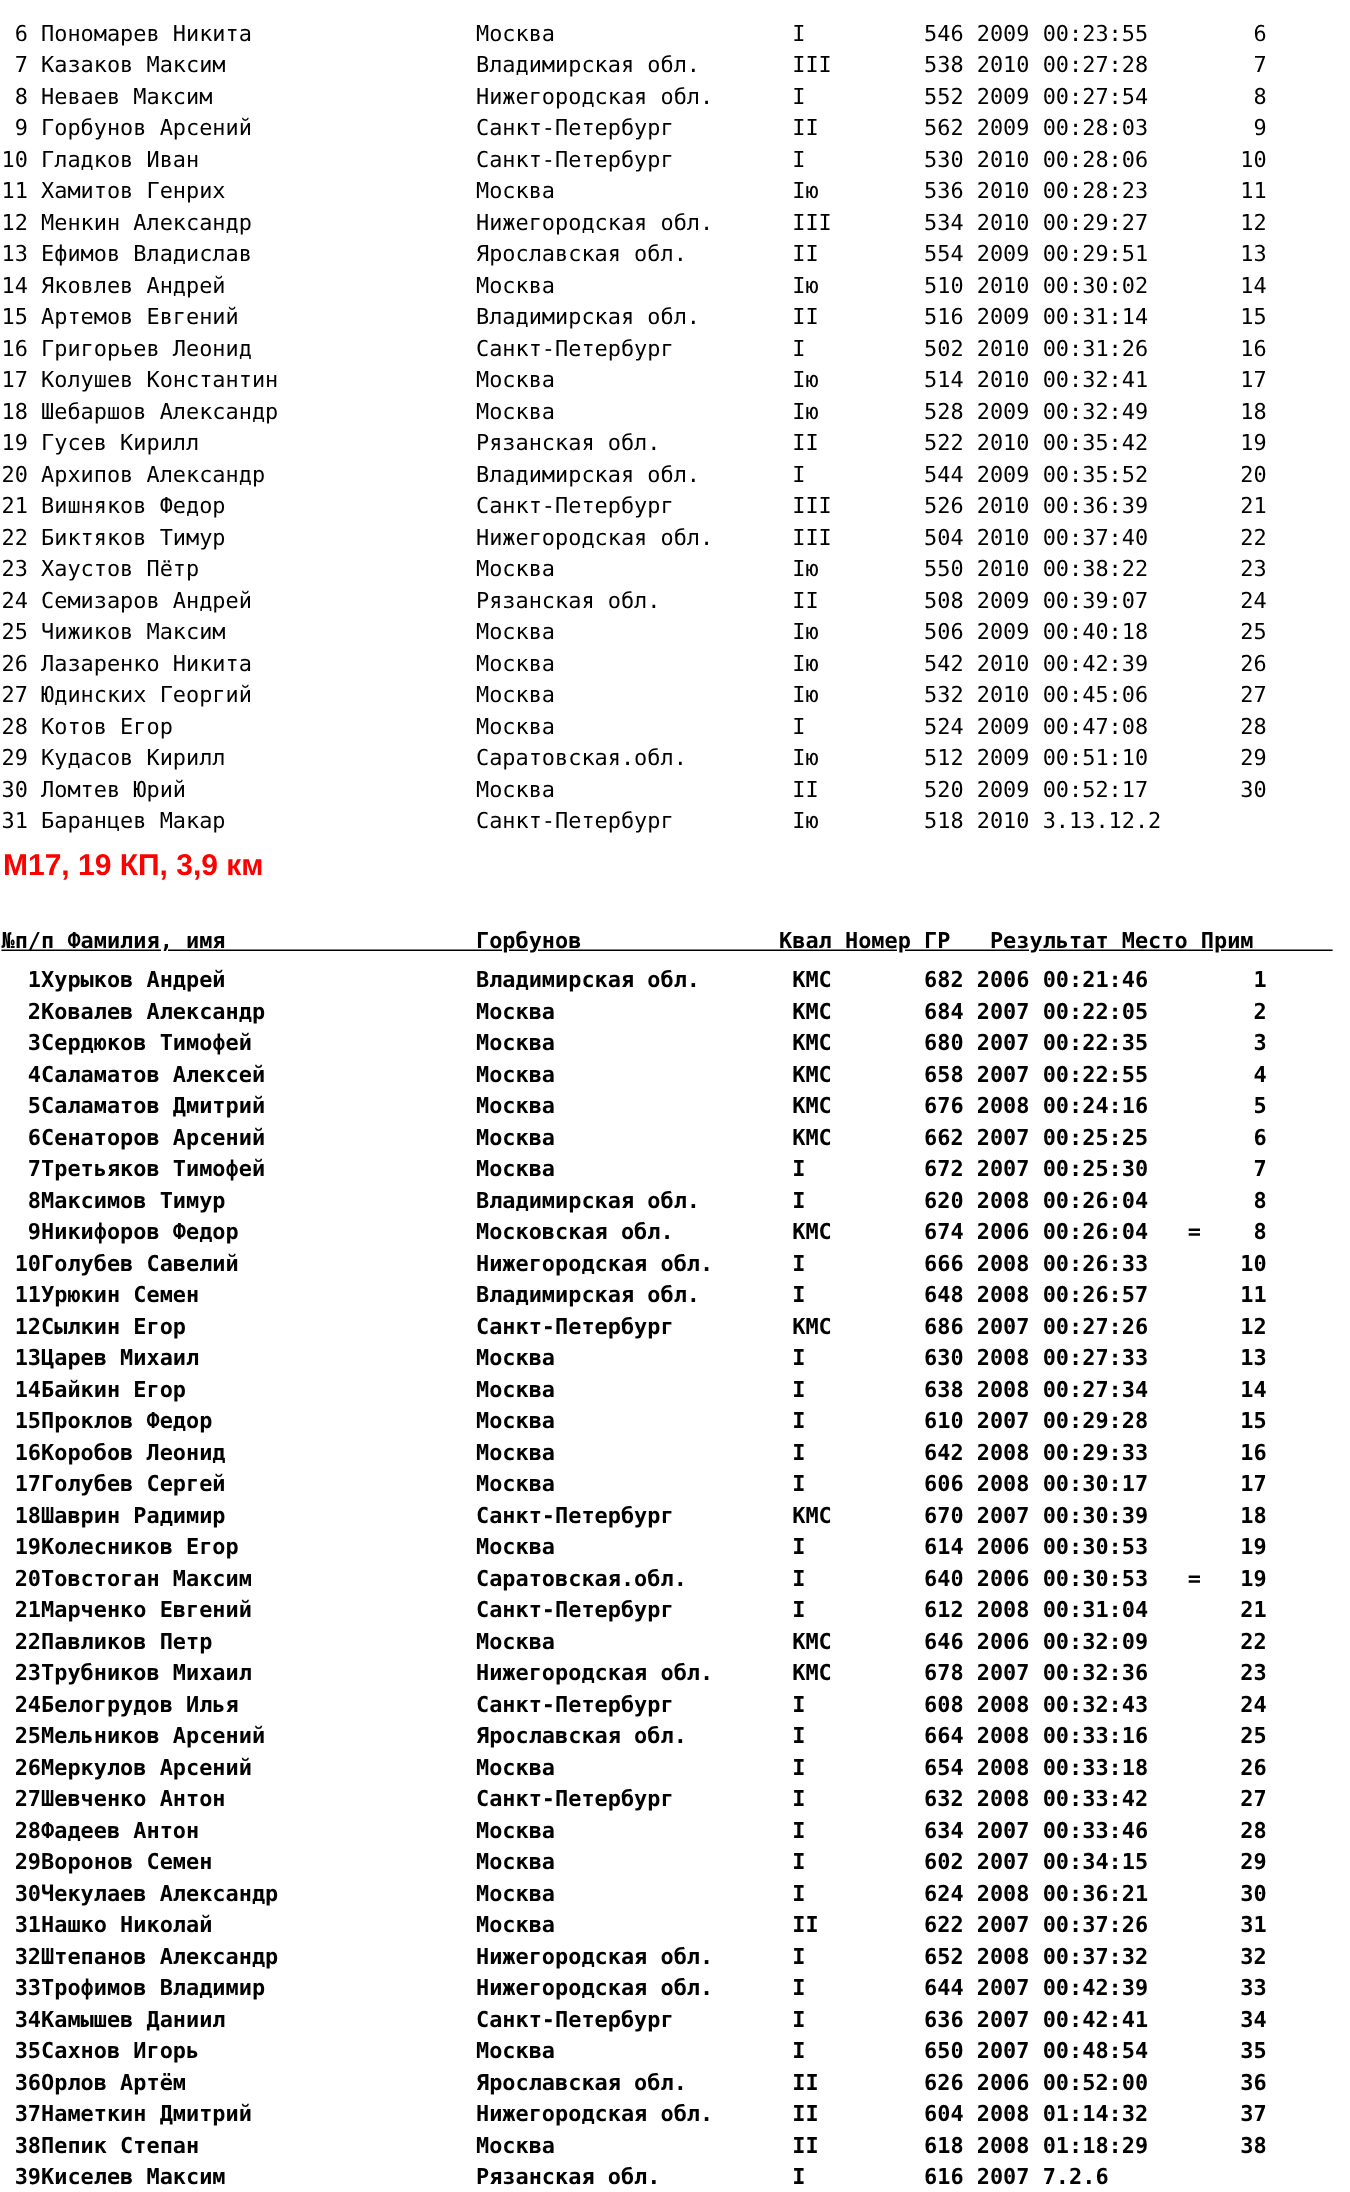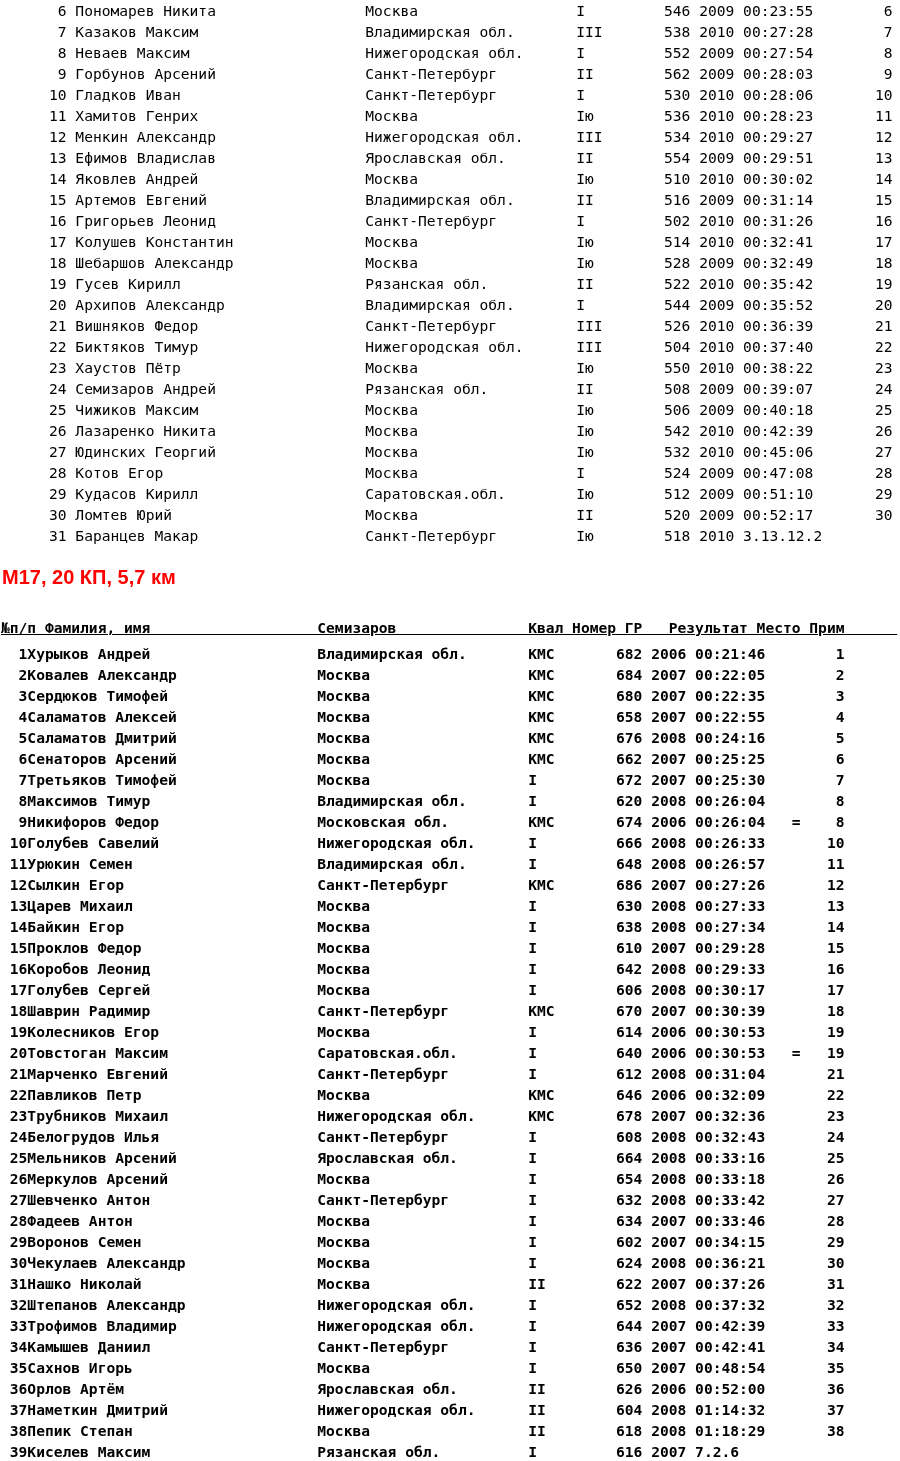--- a/index.html
+++ b/index.html
@@ -6,37 +6,37 @@
   body{width:900px;height:1461px;position:relative;overflow:hidden;}
   .mono{
     font-family:"DejaVu Sans Mono",monospace;
     font-size:14.6px;
     line-height:21px;
     white-space:pre;
     color:#000000;
     margin:0;
   }
   .block{position:absolute;left:1px;}
-  #table1-rows{top:0;margin-left:48px;}
+  #table1-rows{top:12px;}
   #section-title{
     position:absolute;left:2px;top:564px;
     font-family:"Liberation Sans",sans-serif;
     font-weight:bold;font-size:20px;line-height:27px;
     color:#ff0000;
   }
   #table2-header{
     top:617px;
     font-weight:bold;
     text-decoration:underline;
   }
   #table2-rows{top:643px;font-weight:bold;}
   .row{height:21px;}
 </style>
 </head>
 <body>
 
 <pre class="mono block" id="table1-rows"><div class="row"> 6 Пономарев Никита                 Москва                  I         546 2009 00:23:55        6</div><div class="row"> 7 Казаков Максим                   Владимирская обл.       III       538 2010 00:27:28        7</div><div class="row"> 8 Неваев Максим                    Нижегородская обл.      I         552 2009 00:27:54        8</div><div class="row"> 9 Горбунов Арсений                 Санкт-Петербург         II        562 2009 00:28:03        9</div><div class="row">10 Гладков Иван                     Санкт-Петербург         I         530 2010 00:28:06       10</div><div class="row">11 Хамитов Генрих                   Москва                  Iю        536 2010 00:28:23       11</div><div class="row">12 Менкин Александр                 Нижегородская обл.      III       534 2010 00:29:27       12</div><div class="row">13 Ефимов Владислав                 Ярославская обл.        II        554 2009 00:29:51       13</div><div class="row">14 Яковлев Андрей                   Москва                  Iю        510 2010 00:30:02       14</div><div class="row">15 Артемов Евгений                  Владимирская обл.       II        516 2009 00:31:14       15</div><div class="row">16 Григорьев Леонид                 Санкт-Петербург         I         502 2010 00:31:26       16</div><div class="row">17 Колушев Константин               Москва                  Iю        514 2010 00:32:41       17</div><div class="row">18 Шебаршов Александр               Москва                  Iю        528 2009 00:32:49       18</div><div class="row">19 Гусев Кирилл                     Рязанская обл.          II        522 2010 00:35:42       19</div><div class="row">20 Архипов Александр                Владимирская обл.       I         544 2009 00:35:52       20</div><div class="row">21 Вишняков Федор                   Санкт-Петербург         III       526 2010 00:36:39       21</div><div class="row">22 Биктяков Тимур                   Нижегородская обл.      III       504 2010 00:37:40       22</div><div class="row">23 Хаустов Пётр                     Москва                  Iю        550 2010 00:38:22       23</div><div class="row">24 Семизаров Андрей                 Рязанская обл.          II        508 2009 00:39:07       24</div><div class="row">25 Чижиков Максим                   Москва                  Iю        506 2009 00:40:18       25</div><div class="row">26 Лазаренко Никита                 Москва                  Iю        542 2010 00:42:39       26</div><div class="row">27 Юдинских Георгий                 Москва                  Iю        532 2010 00:45:06       27</div><div class="row">28 Котов Егор                       Москва                  I         524 2009 00:47:08       28</div><div class="row">29 Кудасов Кирилл                   Саратовская.обл.        Iю        512 2009 00:51:10       29</div><div class="row">30 Ломтев Юрий                      Москва                  II        520 2009 00:52:17       30</div><div class="row">31 Баранцев Макар                   Санкт-Петербург         Iю        518 2010 3.13.12.2        </div></pre>
 
-<div id="section-title">М17, 20 КП, 5,7 км</div>
+<div id="section-title">М17, 19 КП, 3,9 км</div>
 
-<pre class="mono block" id="table2-header">№п/п Фамилия, имя                   Семизаров               Квал Номер ГР   Результат Место Прим      </pre>
+<pre class="mono block" id="table2-header">№п/п Фамилия, имя                   Горбунов               Квал Номер ГР   Результат Место Прим      </pre>
 
 <pre class="mono block" id="table2-rows"><div class="row">  1Хурыков Андрей                   Владимирская обл.       КМС       682 2006 00:21:46        1</div><div class="row">  2Ковалев Александр                Москва                  КМС       684 2007 00:22:05        2</div><div class="row">  3Сердюков Тимофей                 Москва                  КМС       680 2007 00:22:35        3</div><div class="row">  4Саламатов Алексей                Москва                  КМС       658 2007 00:22:55        4</div><div class="row">  5Саламатов Дмитрий                Москва                  КМС       676 2008 00:24:16        5</div><div class="row">  6Сенаторов Арсений                Москва                  КМС       662 2007 00:25:25        6</div><div class="row">  7Третьяков Тимофей                Москва                  I         672 2007 00:25:30        7</div><div class="row">  8Максимов Тимур                   Владимирская обл.       I         620 2008 00:26:04        8</div><div class="row">  9Никифоров Федор                  Московская обл.         КМС       674 2006 00:26:04   =    8</div><div class="row"> 10Голубев Савелий                  Нижегородская обл.      I         666 2008 00:26:33       10</div><div class="row"> 11Урюкин Семен                     Владимирская обл.       I         648 2008 00:26:57       11</div><div class="row"> 12Сылкин Егор                      Санкт-Петербург         КМС       686 2007 00:27:26       12</div><div class="row"> 13Царев Михаил                     Москва                  I         630 2008 00:27:33       13</div><div class="row"> 14Байкин Егор                      Москва                  I         638 2008 00:27:34       14</div><div class="row"> 15Проклов Федор                    Москва                  I         610 2007 00:29:28       15</div><div class="row"> 16Коробов Леонид                   Москва                  I         642 2008 00:29:33       16</div><div class="row"> 17Голубев Сергей                   Москва                  I         606 2008 00:30:17       17</div><div class="row"> 18Шаврин Радимир                   Санкт-Петербург         КМС       670 2007 00:30:39       18</div><div class="row"> 19Колесников Егор                  Москва                  I         614 2006 00:30:53       19</div><div class="row"> 20Товстоган Максим                 Саратовская.обл.        I         640 2006 00:30:53   =   19</div><div class="row"> 21Марченко Евгений                 Санкт-Петербург         I         612 2008 00:31:04       21</div><div class="row"> 22Павликов Петр                    Москва                  КМС       646 2006 00:32:09       22</div><div class="row"> 23Трубников Михаил                 Нижегородская обл.      КМС       678 2007 00:32:36       23</div><div class="row"> 24Белогрудов Илья                  Санкт-Петербург         I         608 2008 00:32:43       24</div><div class="row"> 25Мельников Арсений                Ярославская обл.        I         664 2008 00:33:16       25</div><div class="row"> 26Меркулов Арсений                 Москва                  I         654 2008 00:33:18       26</div><div class="row"> 27Шевченко Антон                   Санкт-Петербург         I         632 2008 00:33:42       27</div><div class="row"> 28Фадеев Антон                     Москва                  I         634 2007 00:33:46       28</div><div class="row"> 29Воронов Семен                    Москва                  I         602 2007 00:34:15       29</div><div class="row"> 30Чекулаев Александр               Москва                  I         624 2008 00:36:21       30</div><div class="row"> 31Нашко Николай                    Москва                  II        622 2007 00:37:26       31</div><div class="row"> 32Штепанов Александр               Нижегородская обл.      I         652 2008 00:37:32       32</div><div class="row"> 33Трофимов Владимир                Нижегородская обл.      I         644 2007 00:42:39       33</div><div class="row"> 34Камышев Даниил                   Санкт-Петербург         I         636 2007 00:42:41       34</div><div class="row"> 35Сахнов Игорь                     Москва                  I         650 2007 00:48:54       35</div><div class="row"> 36Орлов Артём                      Ярославская обл.        II        626 2006 00:52:00       36</div><div class="row"> 37Наметкин Дмитрий                 Нижегородская обл.      II        604 2008 01:14:32       37</div><div class="row"> 38Пепик Степан                     Москва                  II        618 2008 01:18:29       38</div><div class="row"> 39Киселев Максим                   Рязанская обл.          I         616 2007 7.2.6            </div></pre>
 
 </body></html>

